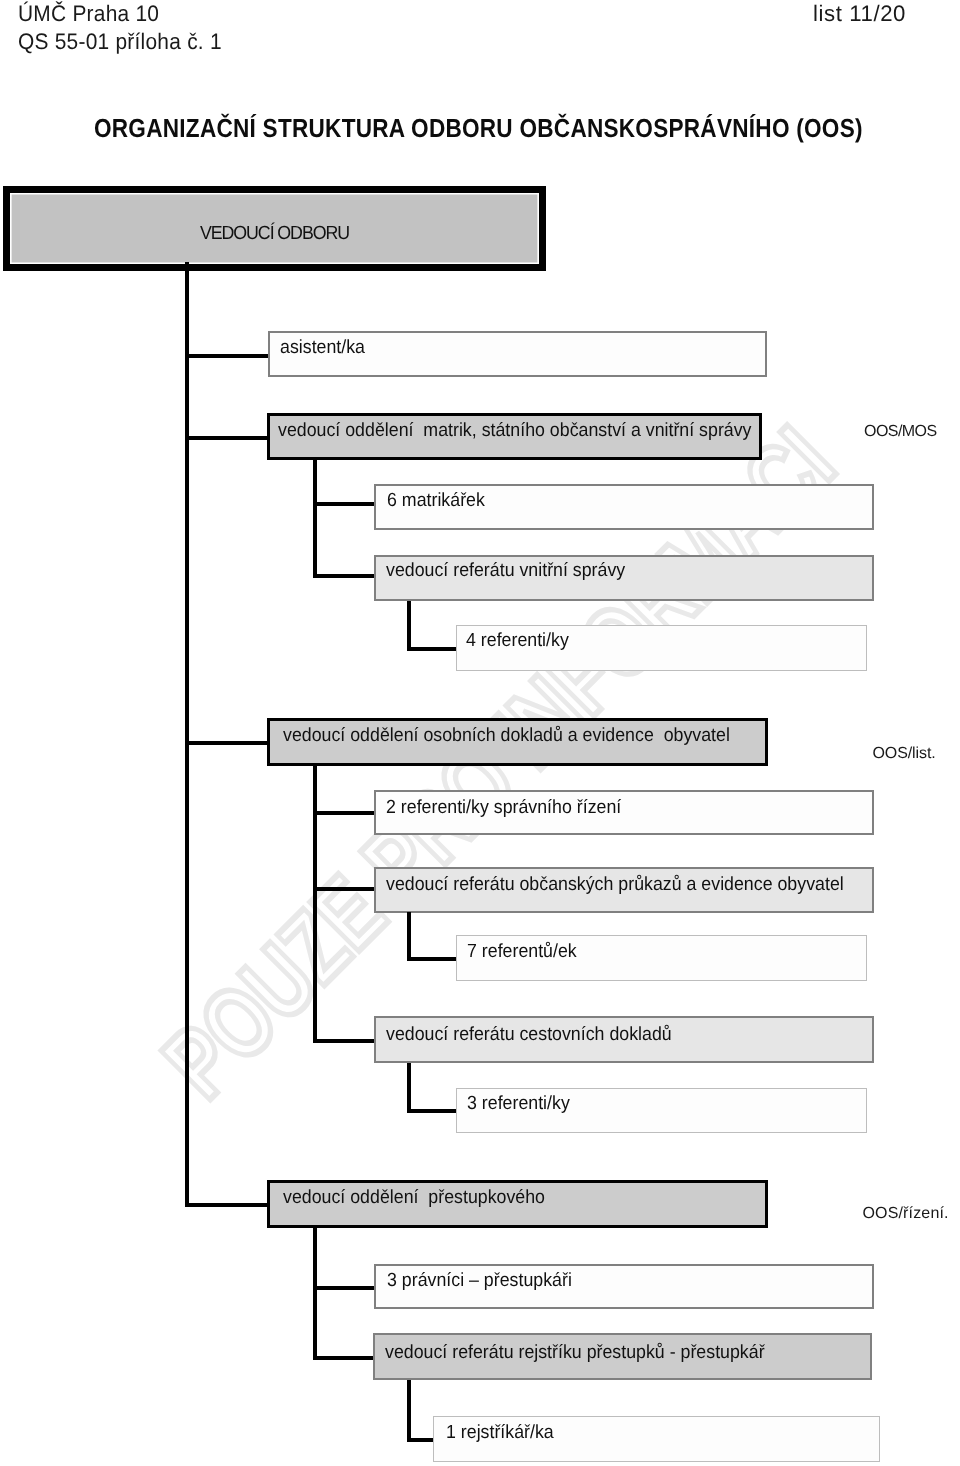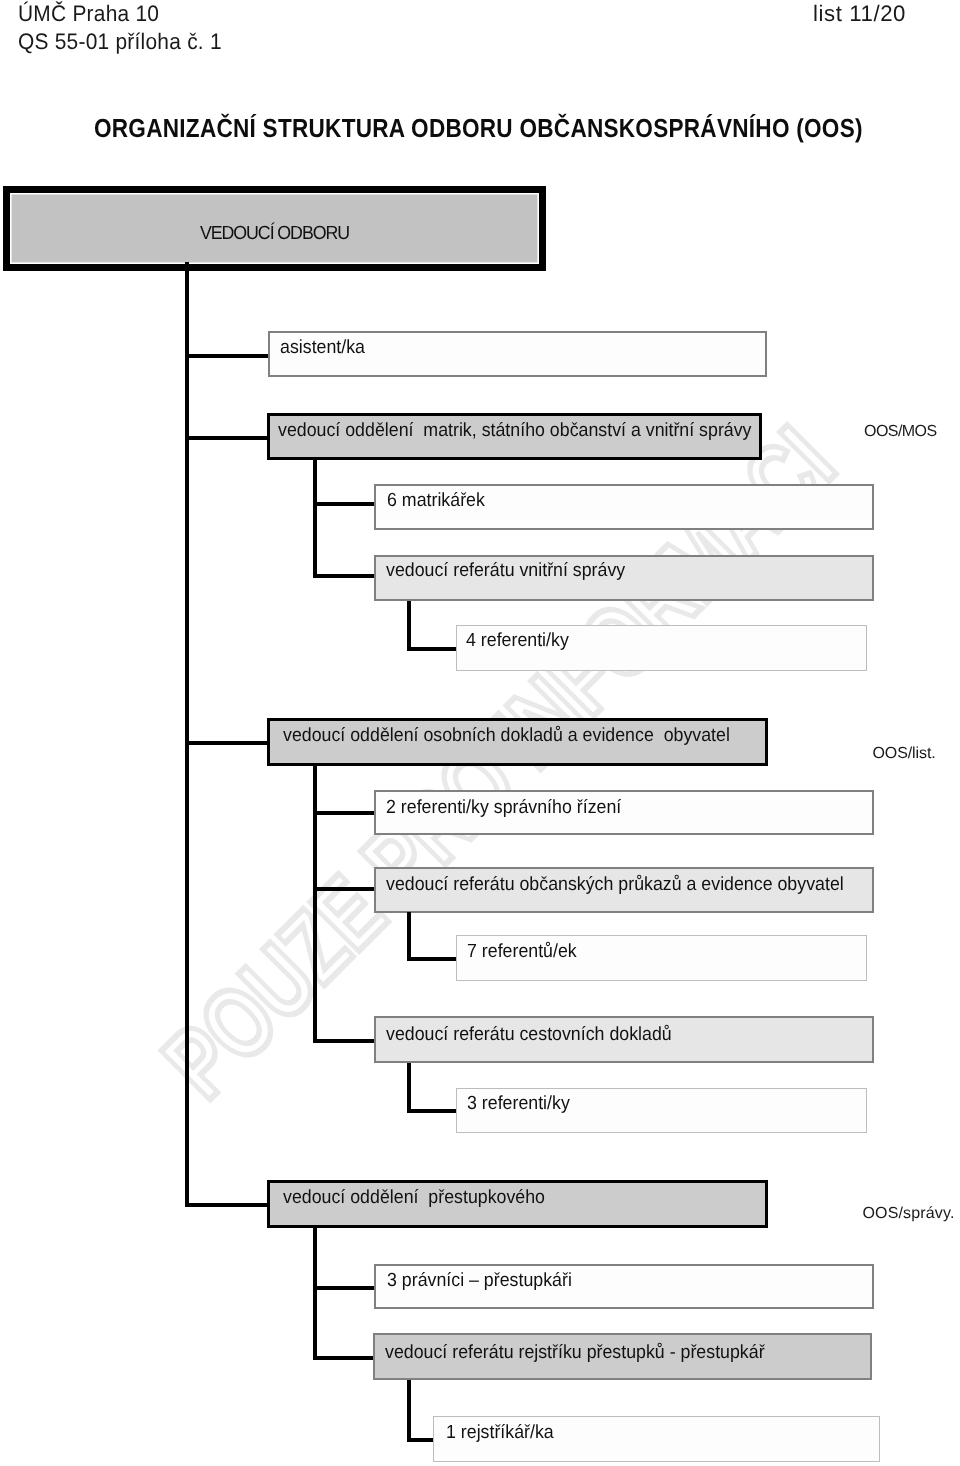--- a/index.html
+++ b/index.html
@@ -114,21 +114,21 @@
   <div class="node lvl2" style="left:373.5px; top:1016px; width:500px; height:47px;"></div>
   <div class="nodetxt" style="left:386.2px; top:1024.5px;">vedoucí referátu cestovních dokladů</div>
   <div class="vline" style="left:407px; top:1063px; width:4px; height:50px;"></div>
   <div class="hline" style="left:407px; top:1109px; width:50px; height:4px;"></div>
   <div class="node lvl3w" style="left:456px; top:1088px; width:411px; height:45px;"></div>
   <div class="nodetxt" style="left:466.7px; top:1094.0px;">3 referenti/ky</div>
 
   <div class="hline" style="left:185px; top:1203px; width:86px; height:4px;"></div>
   <div class="node lvl1" style="left:267px; top:1180px; width:501px; height:48px;"></div>
   <div class="nodetxt" style="left:282.7px; top:1188.2px;">vedoucí oddělení  přestupkového</div>
-  <div class="sidelbl" style="left:862.5px; top:1205.2px; letter-spacing:0.15px;">OOS/správy.</div>
+  <div class="sidelbl" style="left:862.5px; top:1205.2px; letter-spacing:0.15px;">OOS/řízení.</div>
 
   <div class="vline" style="left:313px; top:1228px; width:4px; height:132px;"></div>
   <div class="hline" style="left:313px; top:1286px; width:61px; height:4px;"></div>
   <div class="node lvl2w" style="left:373.5px; top:1264px; width:500px; height:45px;"></div>
   <div class="nodetxt" style="left:386.5px; top:1270.8px;">3 právníci – přestupkáři</div>
   <div class="hline" style="left:313px; top:1356px; width:61px; height:4px;"></div>
   <div class="node lvl1b" style="left:373px; top:1333px; width:499px; height:47px;"></div>
   <div class="nodetxt" style="left:385.3px; top:1342.7px;">vedoucí referátu rejstříku přestupků - přestupkář</div>
   <div class="vline" style="left:407px; top:1380px; width:4px; height:62px;"></div>
   <div class="hline" style="left:407px; top:1438px; width:27px; height:4px;"></div>

